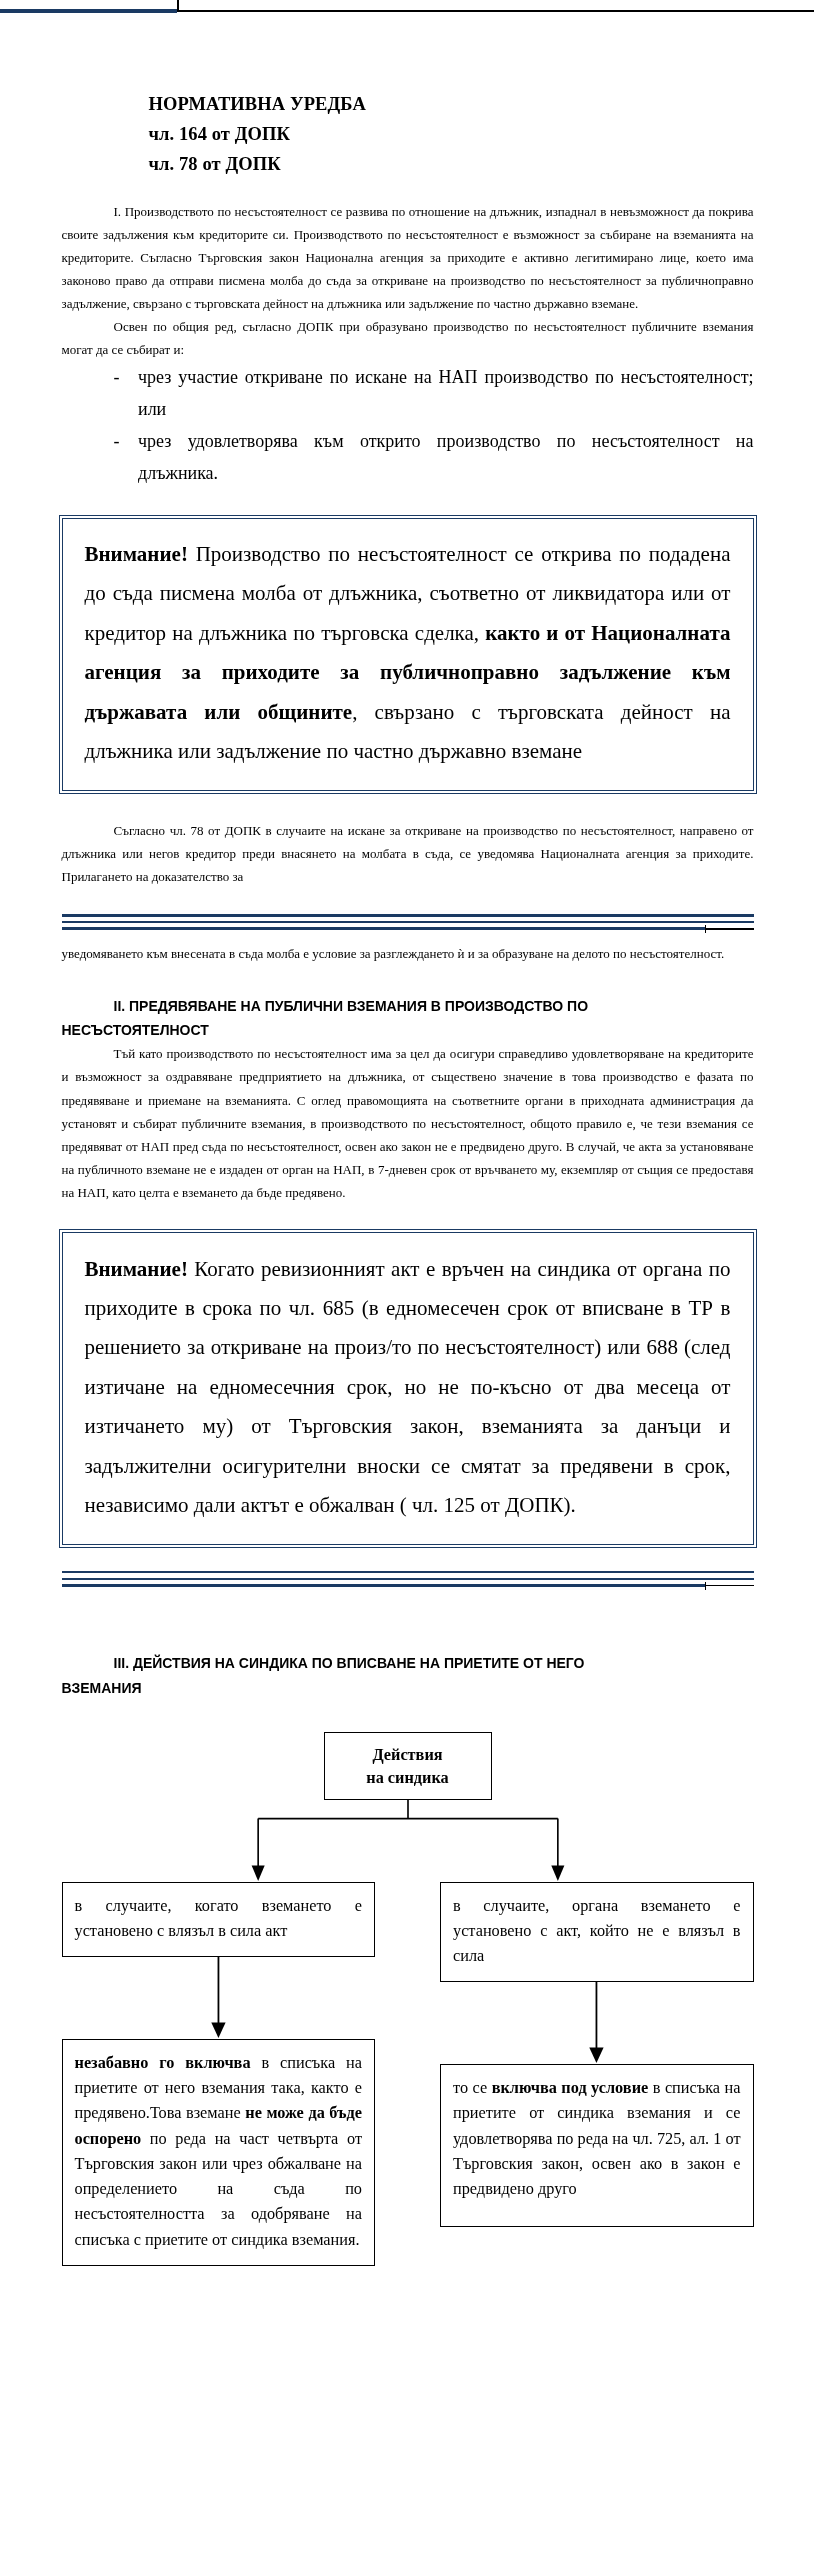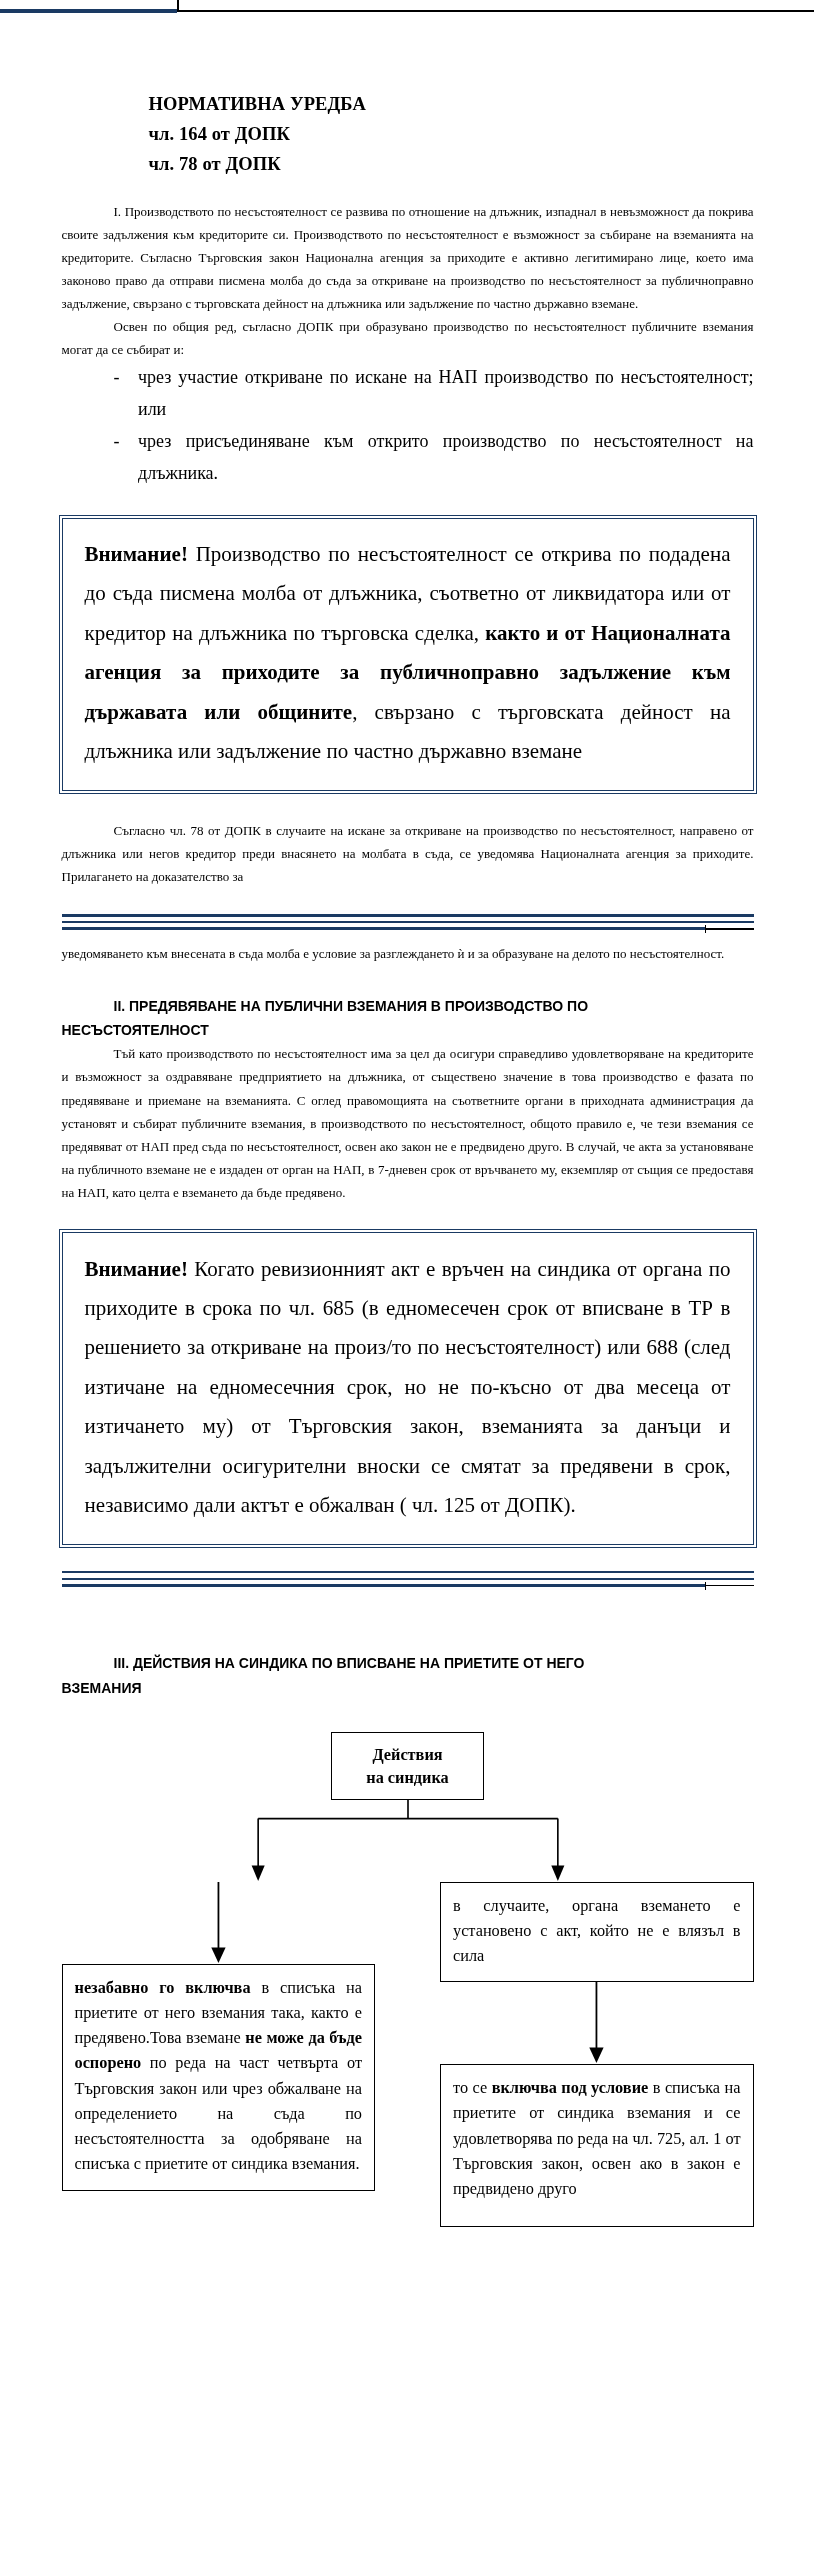--- a/index.html
+++ b/index.html
@@ -159,21 +159,21 @@
   .flow-top {
     display: flex;
     justify-content: center;
   }
   .node {
     border: 1.6px solid #000000;
     background: #ffffff;
     box-sizing: border-box;
   }
   .node-root {
-    width: 153px;
+    width: 168px;
     padding: 9.8px 5.4px;
     text-align: center;
     font-weight: bold;
     font-size: 16.3px;
     line-height: 1.42;
   }
   .arrows-split {
     position: relative;
     height: 82px;
   }
@@ -227,21 +227,21 @@
 
     <p class="body">Освен по общия ред, съгласно ДОПК при образувано производство по несъстоятелност публичните вземания могат да се събират и:</p>
 
     <ul class="bullets">
       <li>
         <span class="dash">-</span>
         <span class="btxt">чрез участие откриване по искане на НАП производство по несъстоятелност;  или</span>
       </li>
       <li>
         <span class="dash">-</span>
-        <span class="btxt">чрез присъединяване към открито производство по несъстоятелност на длъжника.</span>
+        <span class="btxt">чрез удовлетворява към открито производство по несъстоятелност на длъжника.</span>
       </li>
     </ul>
 
     <div class="attn-wrap">
       <div class="attn">
         <p><span class="lead">Внимание!</span><span> Производство по несъстоятелност се открива по подадена до съда писмена молба от длъжника, съответно от ликвидатора или от кредитор на длъжника по търговска сделка, </span><b>както и от Националната агенция за приходите за публичноправно задължение към държавата или общините</b><span>, свързано с търговската дейност на длъжника или задължение по частно държавно вземане</span></p>
       </div>
     </div>
 
     <div style="height:28px"></div>
@@ -304,20 +304,21 @@
           <line x1="635" y1="34" x2="910" y2="34" stroke="#000" stroke-width="3"></line>
           <line x1="360" y1="34" x2="360" y2="126" stroke="#000" stroke-width="3"></line>
           <line x1="910" y1="34" x2="910" y2="126" stroke="#000" stroke-width="3"></line>
           <polygon points="360,148 348,120 372,120" fill="#000"></polygon>
           <polygon points="910,148 898,120 922,120" fill="#000"></polygon>
         </svg>
       </div>
 
       <div class="flow-cols">
         <div class="flow-col">
+          <div class="node node-leaf">в случаите, когато вземането е установено с влязъл в сила акт</div>
           <div class="arrow-down">
             <svg viewBox="0 0 525 150" preserveAspectRatio="none" aria-hidden="true">
               <line x1="262" y1="0" x2="262" y2="126" stroke="#000" stroke-width="3"></line>
               <polygon points="262,148 250,120 274,120" fill="#000"></polygon>
             </svg>
           </div>
           <div class="node node-leaf tall"><b>незабавно го включва</b><span> в списъка на приетите от него вземания така, както е предявено.</span><span>Това вземане </span><b>не може да бъде оспорено</b><span> по реда на част четвърта от Търговския закон или чрез обжалване на определението на съда по несъстоятелността за одобряване на списъка с приетите от синдика вземания.</span></div>
         </div>
 
         <div class="flow-col">

